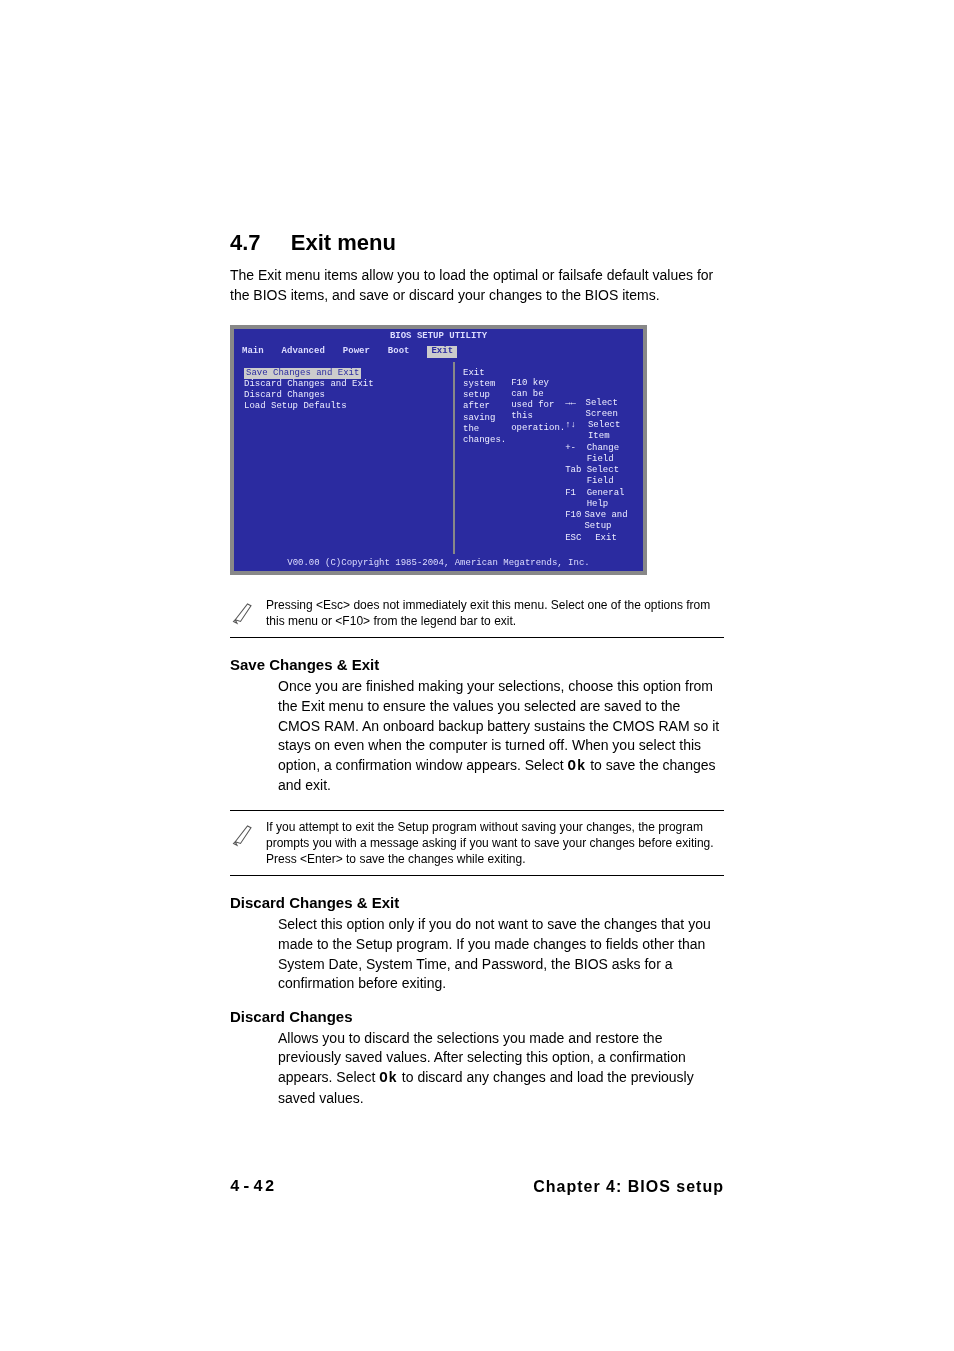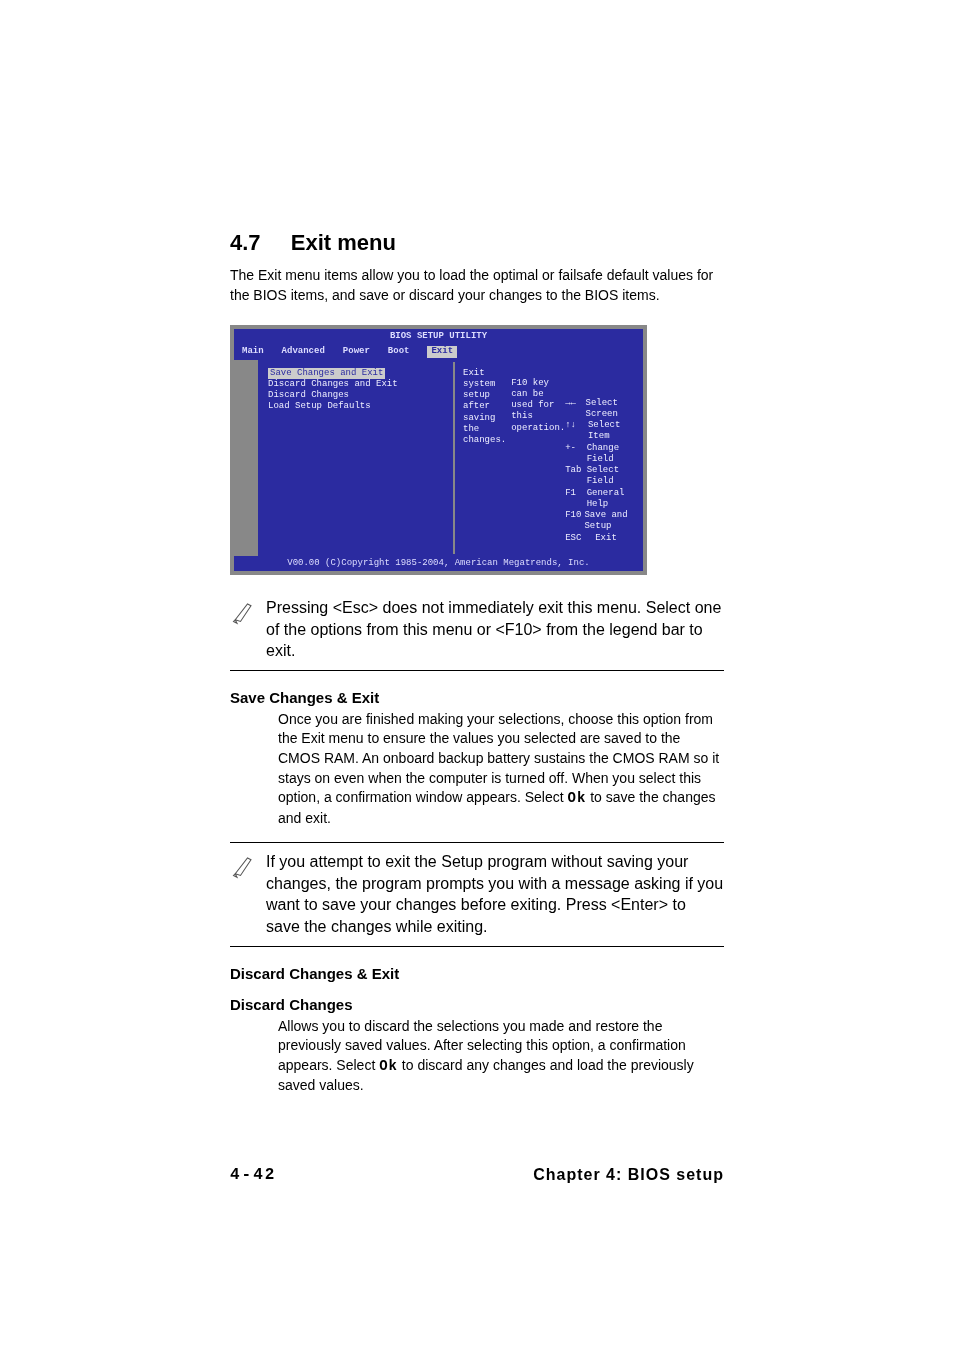--- a/index.html
+++ b/index.html
@@ -54,21 +54,20 @@
     font-weight: bold;
   }
   .bios-tabs .tab.active {
     background: #ccc;
     color: #2b2ba0;
     padding: 0 4px;
   }
   .bios-body {
     display: flex;
     border: 2px solid #2b2ba0;
-    margin-left: 24px;
   }
   .bios-left {
     flex: 1;
     background: #2b2ba0;
     color: #eef;
     padding: 6px 8px;
     min-height: 180px;
   }
   .bios-left .sel {
     background: #ccc;
@@ -106,21 +105,21 @@
     padding: 8px 0;
     display: flex;
   }
   .note-wrap.first { border-top: none; }
   .hand-icon {
     width: 36px;
     flex-shrink: 0;
   }
   .hand-icon svg { width: 28px; height: 28px; }
   .note-text {
-    font-size: 16px;
+    font-size: 12px;
     line-height: 1.35;
   }
 
   .subhead {
     font-size: 15px;
     font-weight: bold;
     margin: 14px 0 4px 0;
   }
   .body-text {
     font-size: 14px;
@@ -227,20 +226,21 @@
   <div class="note-wrap">
     <div class="hand-icon">
       <svg viewBox="0 0 32 32">
           <path d="M6 26 L20 8 L24 10 L12 28 Z M4 28 L8 30 L6 26 Z" fill="none" stroke="#555" stroke-width="1.2"></path>
         </svg>
     </div>
     <div class="note-text"> If you attempt to exit the Setup program without saving your changes, the program prompts you with a message asking if you want to save your changes before exiting. Press &lt;Enter&gt;  to save the  changes while exiting.</div>
   </div>
 
   <div class="subhead">Discard Changes &amp; Exit</div>
+  <div class="body-text">Select this option only if you do not want to save the changes that you made to the Setup program. If you made changes to fields other than System Date, System Time, and Password, the BIOS asks for a confirmation before exiting.</div>
 
   <div class="subhead">Discard Changes</div>
   <div class="body-text">
     <span>Allows you to discard the selections you made and restore the previously saved values. After selecting this option, a confirmation appears. Select </span><span class="ok-bold">Ok</span><span> to discard any changes and load the previously saved values.</span>
   </div>
 
   <div class="footer">
     <span class="pgnum">4-42</span>
     <span class="ch">Chapter 4: BIOS setup</span>
   </div>

